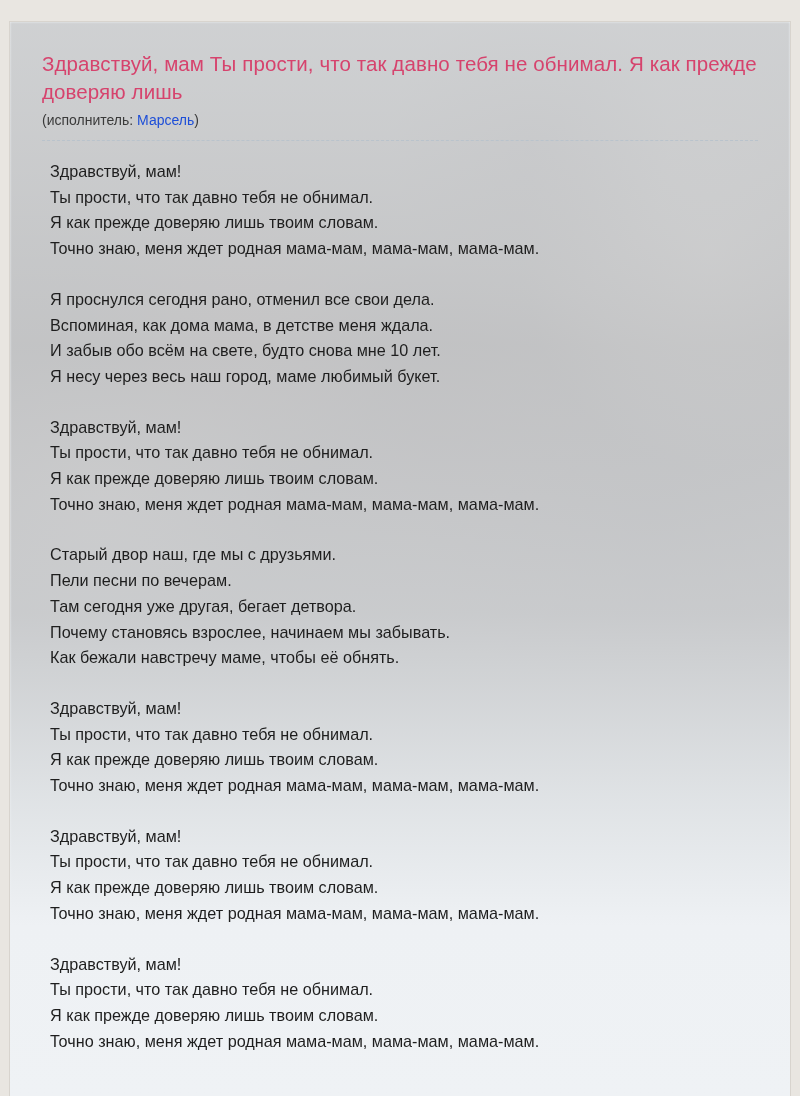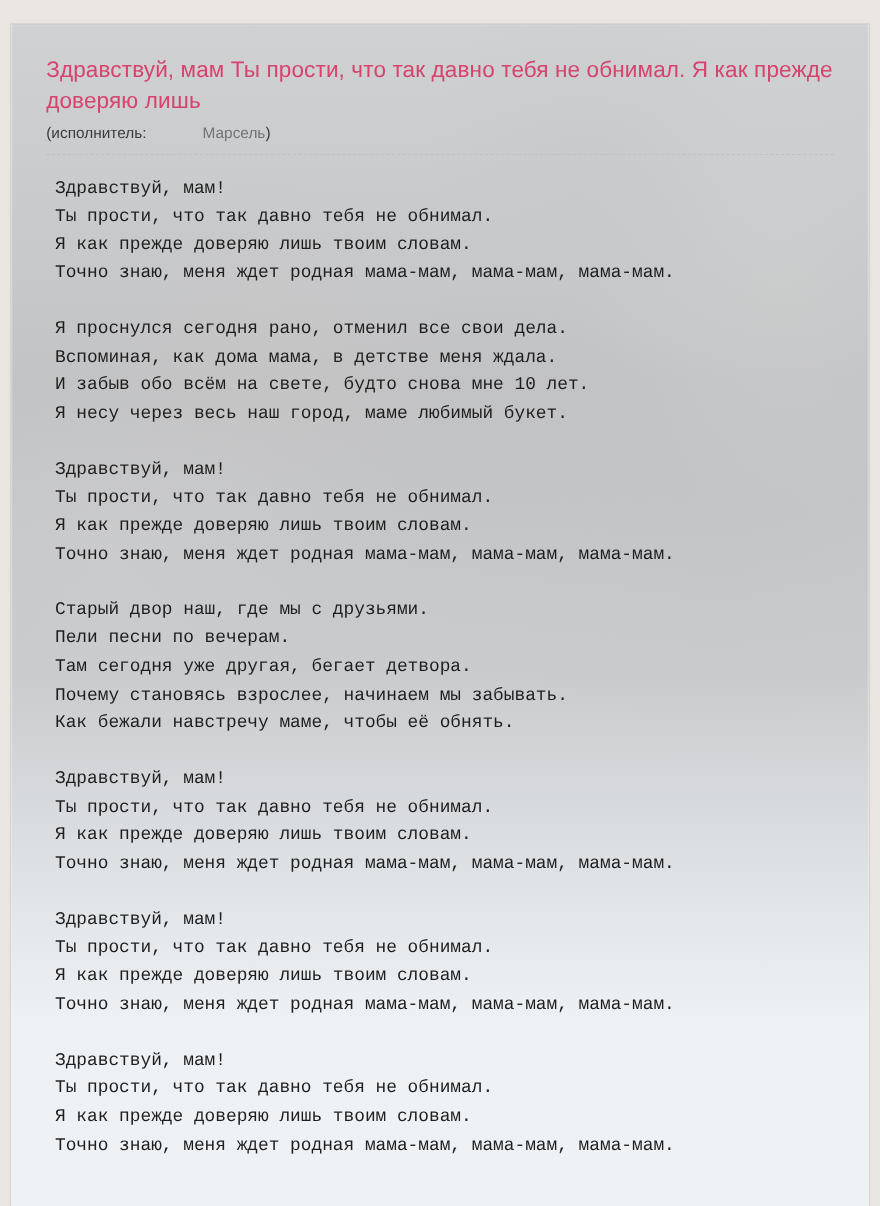--- a/index.html
+++ b/index.html
@@ -75,32 +75,30 @@
   }
 
   .artist-line {
     font-size: 14px;
     color: #3a3a3a;
     padding-bottom: 12px;
     border-bottom: 1px dashed #b9c3cc;
     margin-bottom: 18px;
   }
   .artist-link {
-    color: #737373;
+    color: #1d4ed8;
     text-decoration: none;
-    margin-left: 47px;
   }
 
   .lyrics {
     font-size: 16.2px;
     line-height: 25.7px;
     color: #1e1e1e;
     padding-left: 8px;
     white-space: pre-wrap;
-    font-family: Liberation Mono, monospace;
   }
   .stanza { margin-bottom: 25px; }
   .stanza:last-child { margin-bottom: 0; }
   .line { white-space: pre; }
 </style>
 </head>
 <body>
 
 <div class="page-frame">
 

